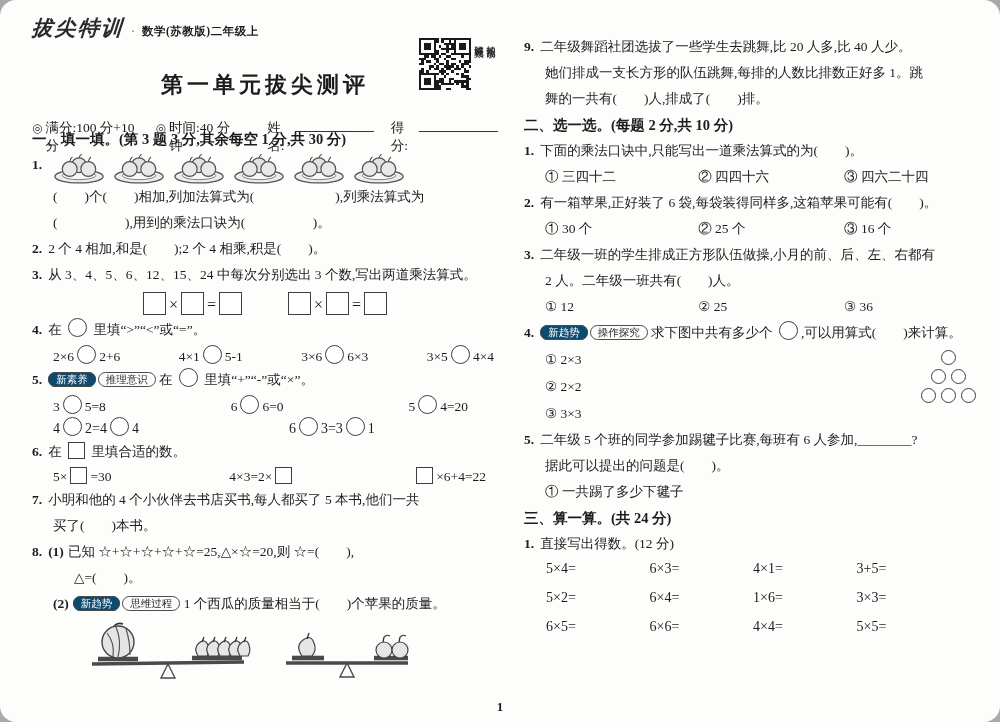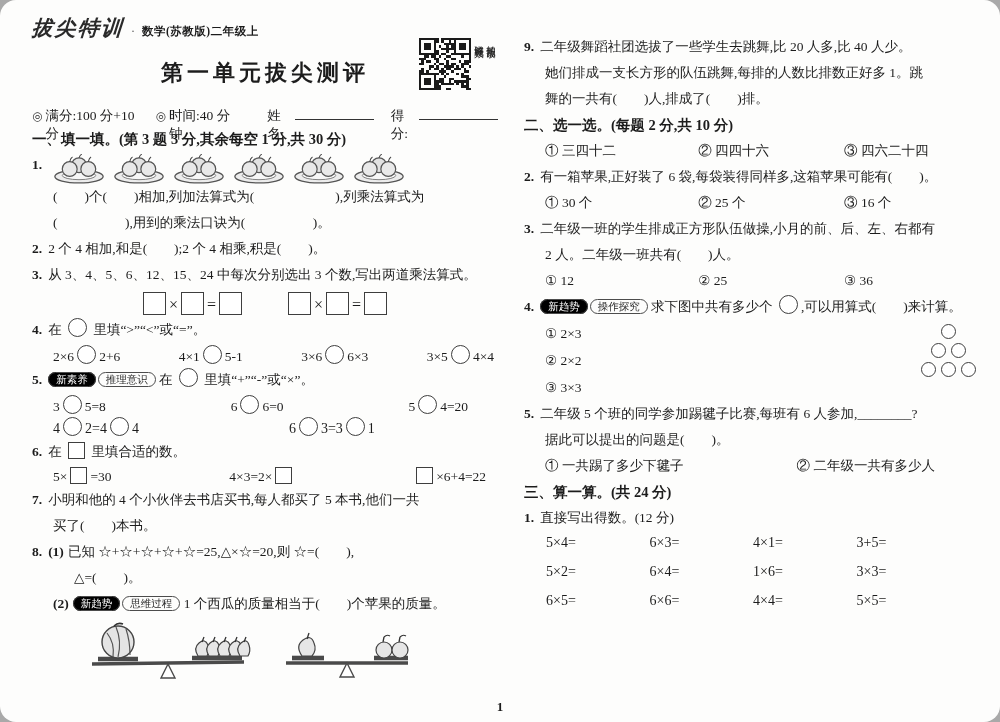--- a/index.html
+++ b/index.html
@@ -6,21 +6,21 @@
   body{width:1000px;height:722px;background:#a9a9a9;font-family:"Liberation Serif","DejaVu Serif",serif;color:#1c1c1c;position:relative}
   .sheet{position:absolute;inset:0;background:#fdfdfc;border-radius:16px;overflow:hidden}
   .cols{display:flex;gap:26px;padding:6px 16px 0 32px}
   .col{width:466px;flex:0 0 466px}
   
   .hdr{position:relative;height:120px}
   .logorow{display:flex;align-items:baseline;gap:7px;padding-top:8px}
   .logo{font-size:21px;font-weight:bold;font-style:italic;letter-spacing:2px;transform:skewX(-4deg);color:#2a2a2a}
   .dot{font-size:12px;color:#555}
   .edition{font-size:11.5px;font-weight:bold;letter-spacing:.5px}
-  .title{text-align:center;font-size:22px;font-weight:bold;letter-spacing:4px;margin-top:16px}
+  .title{text-align:center;font-size:22px;font-weight:bold;letter-spacing:4px;margin-top:28px}
   .qrwrap{position:absolute;right:2px;top:32px;display:flex;gap:3px}
   .qrsvg{width:52px;height:52px;display:block}
   .qrcaps{display:flex;gap:2px}
   .qrcaps span{writing-mode:vertical-lr;font-size:9.5px;line-height:10px;letter-spacing:1px;color:#222}
   .inforow{display:flex;align-items:baseline;font-size:13.5px;margin-top:18px}
   .inforow .b{font-size:12px;margin-right:3px;color:#333}
   .gap1{width:16px}.gap2{width:34px}.gap3{width:18px}
   .ul{display:inline-block;width:88px;border-bottom:1px solid #333;height:13px}
   
   .shead{font-weight:bold;font-size:14.5px;margin:4px 0 3px}
@@ -33,21 +33,21 @@
   .shape{display:inline-block;border:1.4px solid #3e3e3e;background:#fff;vertical-align:-3px;margin:0 3px}
   .circ{width:17px;height:17px;border-radius:50%}
   .box{width:15px;height:15px}
   .bigboxes .box{width:21px;height:21px;vertical-align:-5px}
   .eqctr{text-align:center;margin:4px 0 2px}
   .eqctr .expr{margin:0 18px}
   .exprrow{display:flex;padding-left:21px;padding-right:4px;justify-content:space-between;margin:2px 0;font-size:13.5px;align-items:flex-start}
   .exprrow2{display:flex;padding-left:21px;margin:2px 0;font-size:14px;align-items:flex-end}
   .exprrow2 .sp{width:150px}
   .badge{font-size:10.5px;border-radius:9px;padding:1px 7px;vertical-align:1px;white-space:nowrap}
-  .bf{background:#000000;color:#fff;border:1px solid #4c4c4c}
+  .bf{background:#0c4a6e;color:#fff;border:1px solid #4c4c4c}
   .bo{border:1px solid #4c4c4c;color:#2b2b2b;margin-left:2px}
   .scales{padding-left:42px;margin-top:4px}
   
   .optrow{display:grid;grid-template-columns:1.05fr 1fr 1fr;padding-left:21px;font-size:13.5px;line-height:26px}
   .optrow5{display:grid;grid-template-columns:1.3fr 1fr;padding-left:21px;font-size:13.5px;line-height:26px}
   .optcol{padding-left:21px;font-size:13.5px;line-height:27px}
   .q4wrap{position:relative}
   .circfig{position:absolute;right:14px;top:30px;display:flex;flex-direction:column;align-items:center;gap:4px}
   .circfig .r{display:flex;gap:5px}
   .circfig i{display:block;width:13px;height:13px;border:1.3px solid #3e3e3e;border-radius:50%;background:#fff}
@@ -467,20 +467,23 @@
 
   <div class="col">
     <div class="q" style="margin-top:28px">
       <span class="qnum">9.</span><span>二年级舞蹈社团选拔了一些学生去跳舞,比 20 人多,比 40 人少。</span>
       <div class="ind">她们排成一支长方形的队伍跳舞,每排的人数比排数正好多 1。跳</div>
       <div class="ind">舞的一共有(　　)人,排成了(　　)排。</div>
     </div>
 
     <div class="shead">二、选一选。(每题 2 分,共 10 分)</div>
 
+    <div class="q">
+      <span class="qnum">1.</span><span>下面的乘法口诀中,只能写出一道乘法算式的为(　　)。</span>
+    </div>
     <div class="optrow">
       <span>① 三四十二</span>
       <span>② 四四十六</span>
       <span>③ 四六二十四</span>
     </div>
 
     <div class="q">
       <span class="qnum">2.</span><span>有一箱苹果,正好装了 6 袋,每袋装得同样多,这箱苹果可能有(　　)。</span>
     </div>
     <div class="optrow">
@@ -524,21 +527,20 @@
             </span>
       </div>
     </div>
 
     <div class="q">
       <span class="qnum">5.</span><span>二年级 5 个班的同学参加踢毽子比赛,每班有 6 人参加,________?</span>
       <div class="ind">据此可以提出的问题是(　　)。</div>
     </div>
     <div class="optrow5">
       <span>① 一共踢了多少下毽子</span>
-      <span>② 二年级一共有多少人</span>
     </div>
 
     <div class="shead">三、算一算。(共 24 分)</div>
     <div class="q">
       <span class="qnum">1.</span><span>直接写出得数。(12 分)</span>
     </div>
     <div class="calcgrid">
       <span>5×4=</span>
       <span>6×3=</span>
       <span>4×1=</span>

